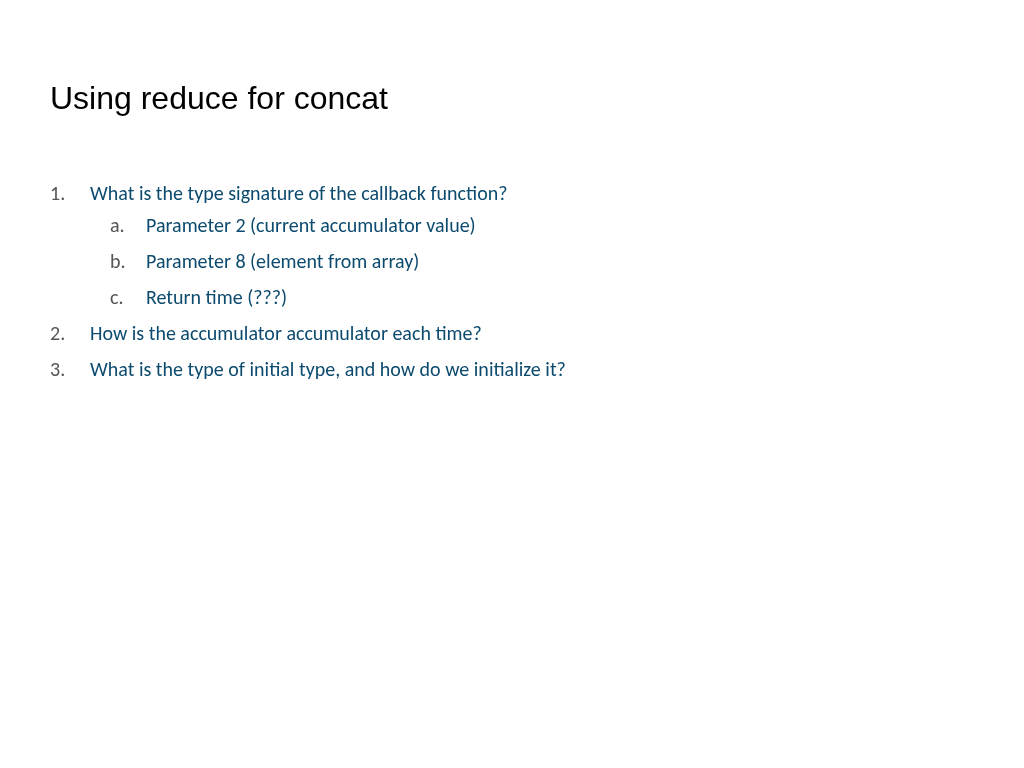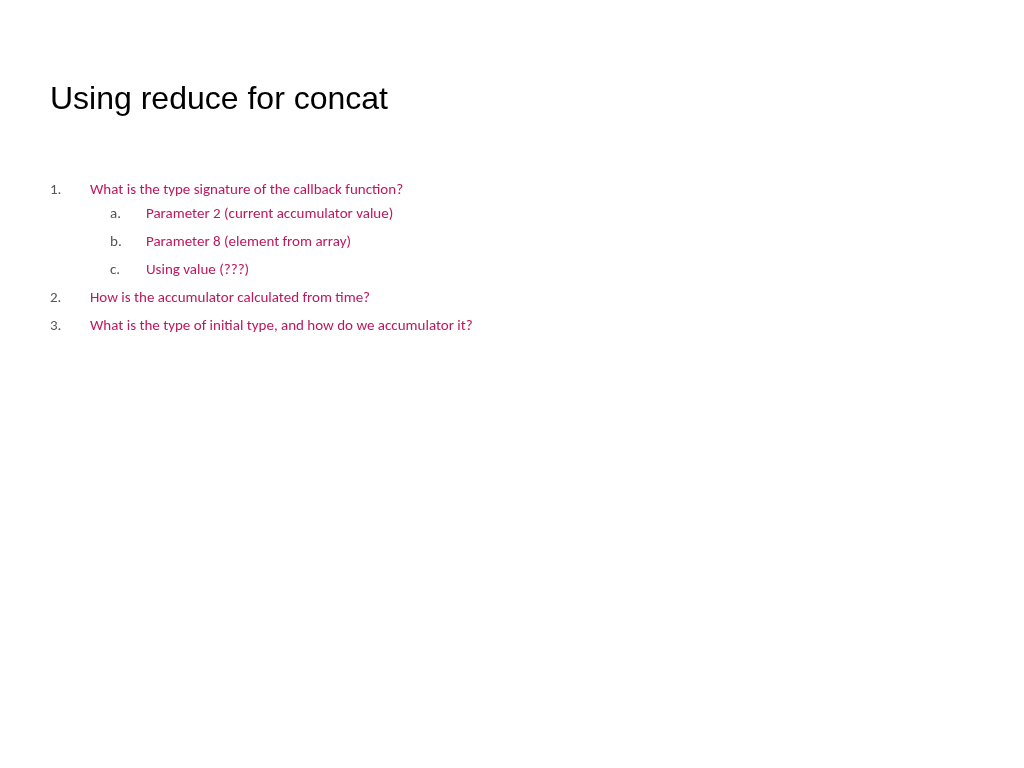--- a/index.html
+++ b/index.html
@@ -16,22 +16,22 @@
       overflow: hidden;
     }
     .title {
       font-size: 32px;
       font-weight: 400;
       color: #000000;
       margin-bottom: 60px;
       font-family: Arial, Helvetica, sans-serif;
     }
     .content {
-      color: #be185d;
-      font-size: 15px;
+      color: #0c4a6e;
+      font-size: 20px;
       line-height: 1.6;
     }
     .ordered-list {
       list-style: none;
       counter-reset: main-counter;
     }
     .ordered-list > li {
       counter-increment: main-counter;
       position: relative;
       padding-left: 40px;
@@ -74,24 +74,24 @@
     <li>
       <span>What is the type signature of the callback function?</span>
       <ol class="sub-list">
         <li>
           <span>Parameter 2 (current accumulator value)</span>
         </li>
         <li>
           <span>Parameter 8 (element from array)</span>
         </li>
         <li>
-          <span>Using value (???)</span>
+          <span>Return time (???)</span>
         </li>
       </ol>
     </li>
     <li>
-      <span>How is the accumulator calculated from time?</span>
+      <span>How is the accumulator accumulator each time?</span>
     </li>
     <li>
-      <span>What is the </span><span class="bold">type</span><span> of initial type, and how do we </span><span class="bold">accumulator</span><span> it?</span>
+      <span>What is the </span><span class="bold">type</span><span> of initial type, and how do we </span><span class="bold">initialize</span><span> it?</span>
     </li>
   </ol>
 </div>
 
 </body></html>

